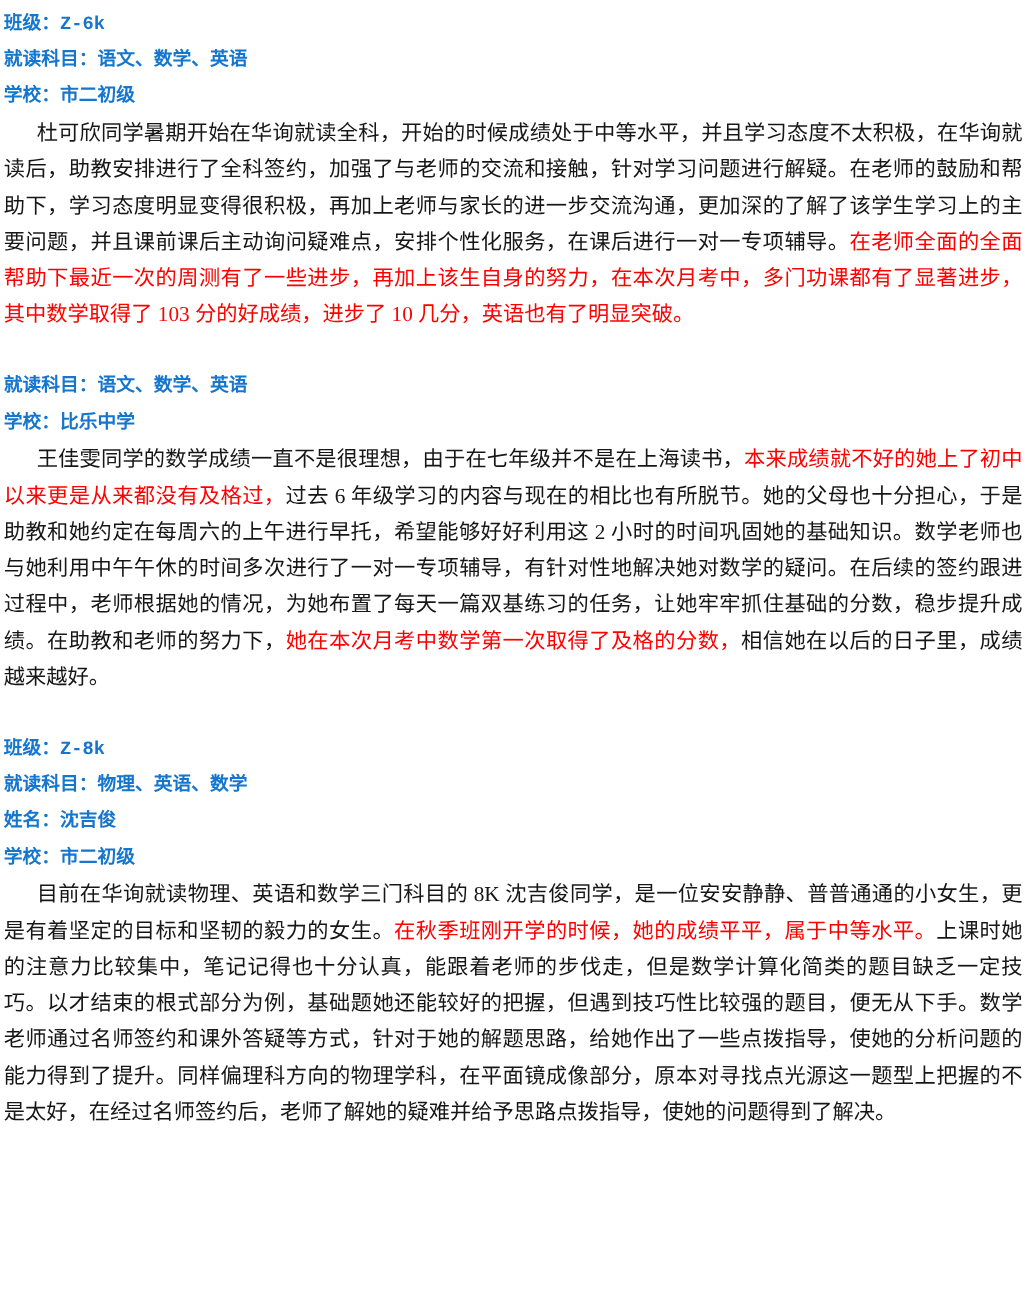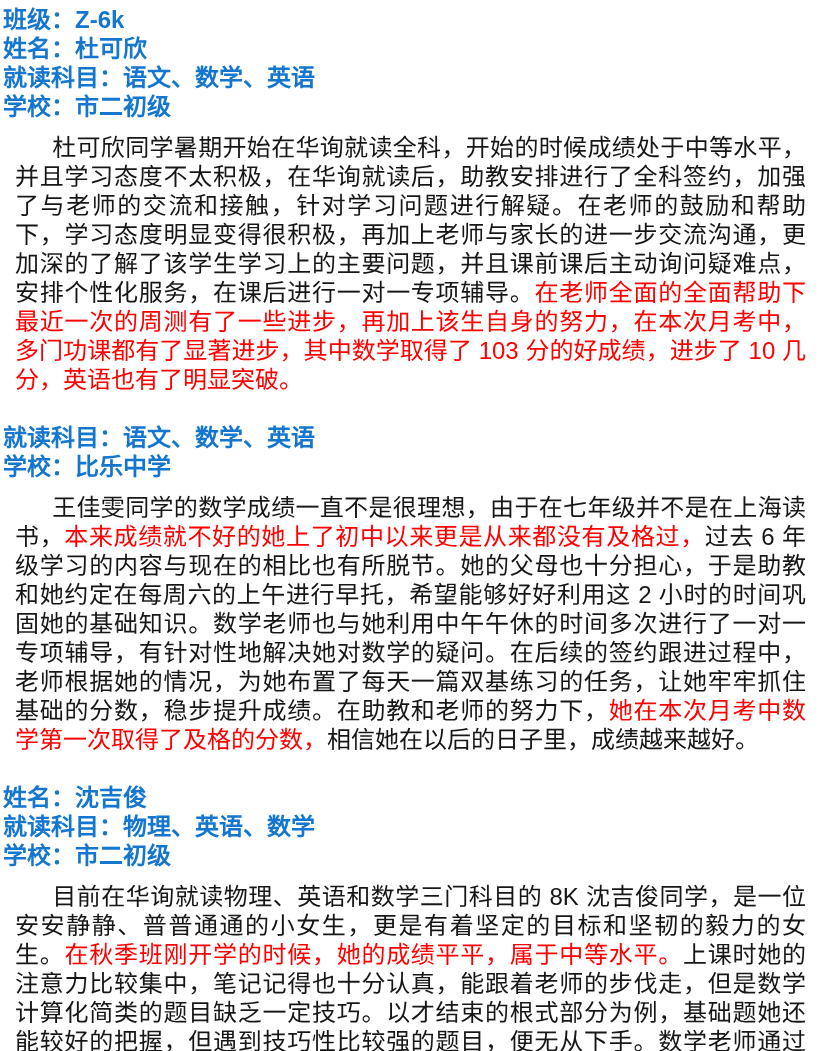--- a/index.html
+++ b/index.html
@@ -18,70 +18,70 @@
     min-height: 1051px;
     overflow: hidden;
   }
   .doc {
     padding: 5px 4px 6px 3px;
   }
   .student + .student {
     margin-top: 29px;
   }
   .field-line {
-    font-family: Liberation Sans, sans-serif;
+    font-family: Liberation Mono, monospace;
     font-weight: 700;
-    font-size: 24px;
+    font-size: 15px;
     line-height: 29px;
     color: var(--blue);
     white-space: nowrap;
   }
   .para {
-    margin: 12px;
-    font-family: Liberation Sans, sans-serif;
-    font-size: 24px;
+    margin: 0;
+    font-family: Liberation Serif, serif;
+    font-size: 17px;
     line-height: 29px;
     color: var(--ink);
     text-align: justify;
     text-indent: 1.55em;
     word-break: break-all;
   }
   .seg.red {
     color: var(--red);
   }
 </style>
 </head>
 <body>
 
 <main class="doc">
   <section class="student">
     <div class="fields">
         <div class="field-line"><span>班级：</span><span>Z-6k</span></div>
-        <div class="field-line"><span>姓名：</span><span>杜可欣</span></div>
         <div class="field-line"><span>就读科目：</span><span>语文、数学、英语</span></div>
         <div class="field-line"><span>学校：</span><span>市二初级</span></div>
       </div>
     <div class="paras">
         <p class="para"><span class="seg">杜可欣同学暑期开始在华询就读全科，开始的时候成绩处于中等水平，并且学习态度不太积极，在华询就读后，助教安排进行了全科签约，加强了与老师的交流和接触，针对学习问题进行解疑。在老师的鼓励和帮助下，学习态度明显变得很积极，再加上老师与家长的进一步交流沟通，更加深的了解了该学生学习上的主要问题，并且课前课后主动询问疑难点，安排个性化服务，在课后进行一对一专项辅导。</span><span class="seg red">在老师全面的全面帮助下最近一次的周测有了一些进步，再加上该生自身的努力，在本次月考中，多门功课都有了显著进步，其中数学取得了 103 分的好成绩，进步了 10 几分，英语也有了明显突破。</span></p>
       </div>
   </section>
 
   <section class="student">
     <div class="fields">
         <div class="field-line"><span>就读科目：</span><span>语文、数学、英语</span></div>
         <div class="field-line"><span>学校：</span><span>比乐中学</span></div>
       </div>
     <div class="paras">
         <p class="para"><span class="seg">王佳雯同学的数学成绩一直不是很理想，由于在七年级并不是在上海读书，</span><span class="seg red">本来成绩就不好的她上了初中以来更是从来都没有及格过，</span><span class="seg">过去 6 年级学习的内容与现在的相比也有所脱节。她的父母也十分担心，于是助教和她约定在每周六的上午进行早托，希望能够好好利用这 2 小时的时间巩固她的基础知识。数学老师也与她利用中午午休的时间多次进行了一对一专项辅导，有针对性地解决她对数学的疑问。在后续的签约跟进过程中，老师根据她的情况，为她布置了每天一篇双基练习的任务，让她牢牢抓住基础的分数，稳步提升成绩。在助教和老师的努力下，</span><span class="seg red">她在本次月考中数学第一次取得了及格的分数，</span><span class="seg">相信她在以后的日子里，成绩越来越好。</span></p>
       </div>
   </section>
 
   <section class="student">
     <div class="fields">
+        <div class="field-line"><span>班级：</span><span>Z-8k</span></div>
+        <div class="field-line"><span>就读科目：</span><span>物理、英语、数学</span></div>
         <div class="field-line"><span>姓名：</span><span>沈吉俊</span></div>
-        <div class="field-line"><span>就读科目：</span><span>物理、英语、数学</span></div>
         <div class="field-line"><span>学校：</span><span>市二初级</span></div>
       </div>
     <div class="paras">
         <p class="para"><span class="seg">目前在华询就读物理、英语和数学三门科目的 8K 沈吉俊同学，是一位安安静静、普普通通的小女生，更是有着坚定的目标和坚韧的毅力的女生。</span><span class="seg red">在秋季班刚开学的时候，她的成绩平平，属于中等水平。</span><span class="seg">上课时她的注意力比较集中，笔记记得也十分认真，能跟着老师的步伐走，但是数学计算化简类的题目缺乏一定技巧。以才结束的根式部分为例，基础题她还能较好的把握，但遇到技巧性比较强的题目，便无从下手。数学老师通过名师签约和课外答疑等方式，针对于她的解题思路，给她作出了一些点拨指导，使她的分析问题的能力得到了提升。同样偏理科方向的物理学科，在平面镜成像部分，原本对寻找点光源这一题型上把握的不是太好，在经过名师签约后，老师了解她的疑难并给予思路点拨指导，使她的问题得到了解决。</span></p>
       </div>
   </section>
 </main>
 
 </body></html>

